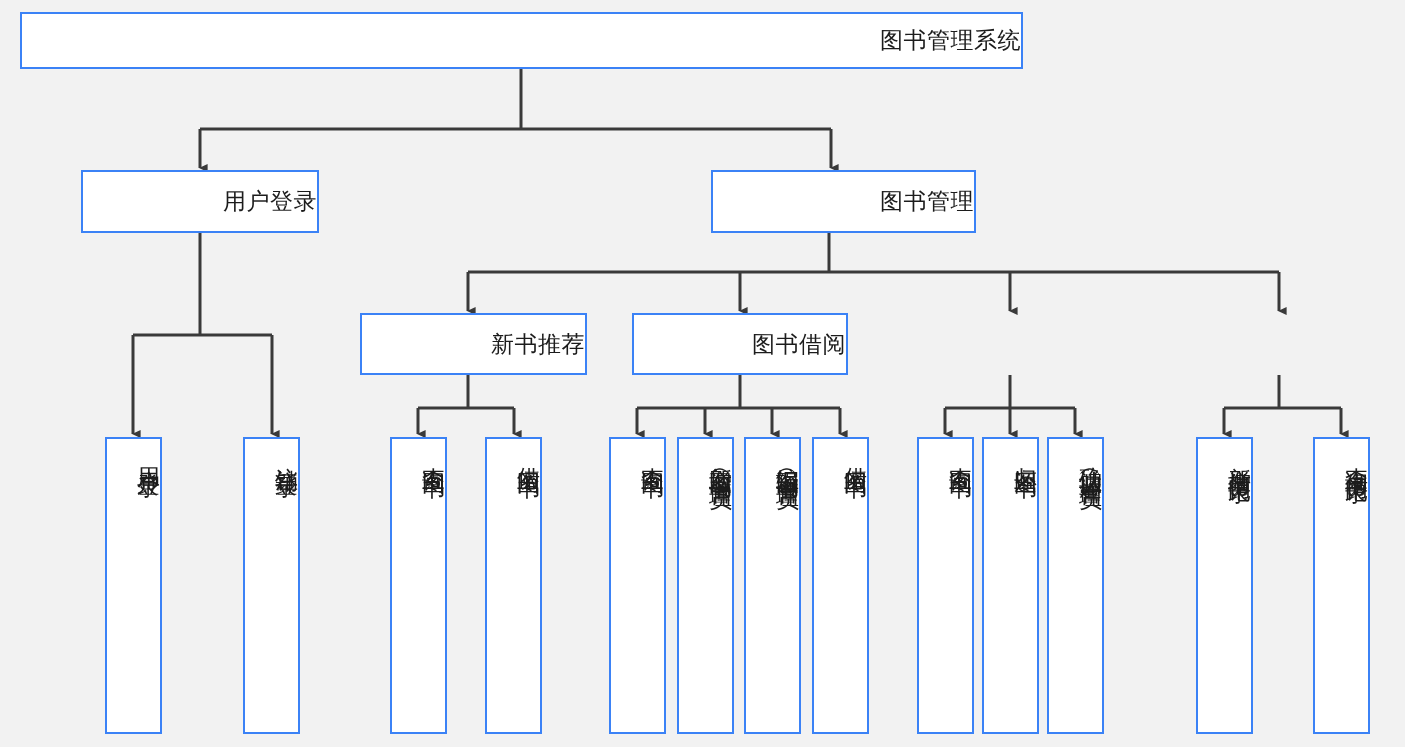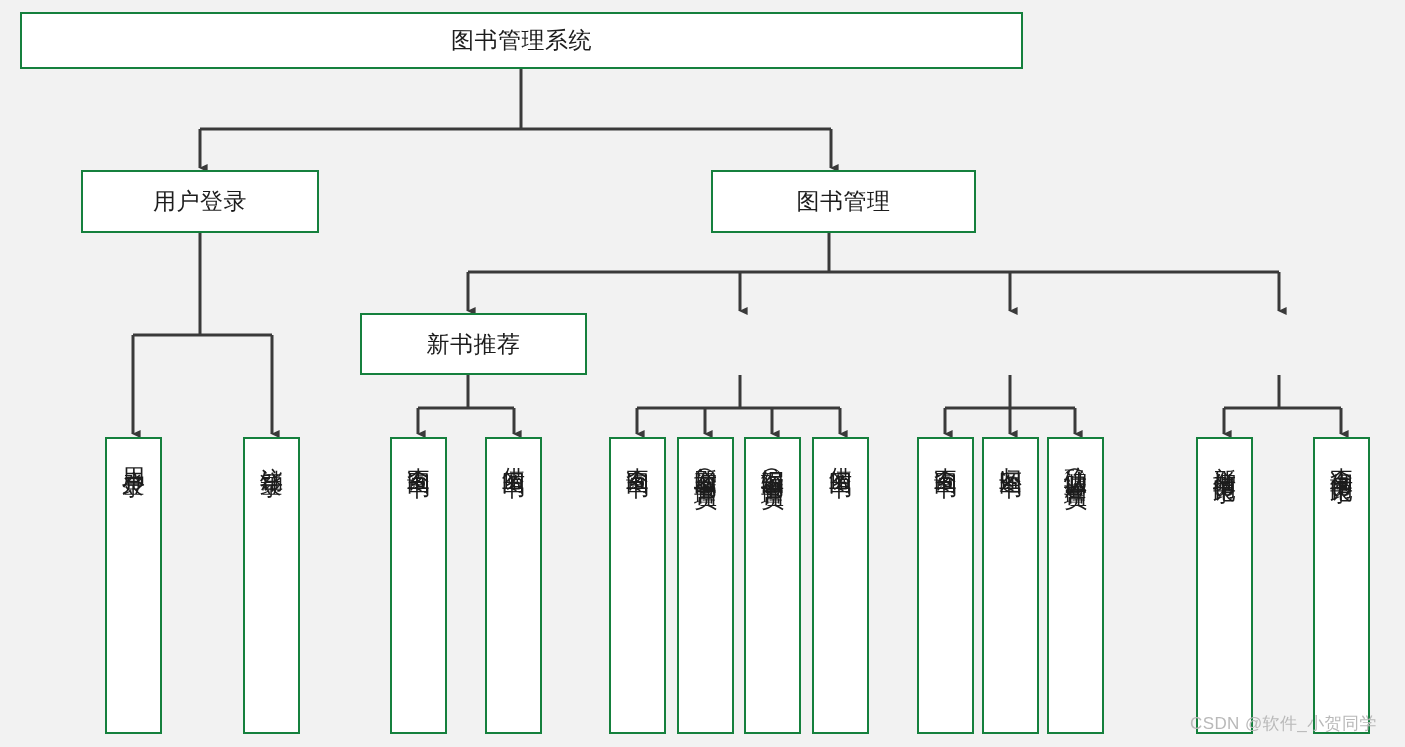--- a/index.html
+++ b/index.html
@@ -20,24 +20,24 @@
     left: 0;
     top: 0;
     width: 1405px;
     height: 747px;
     pointer-events: none;
   }
   .node {
     position: absolute;
     box-sizing: border-box;
     background: #ffffff;
-    border: 2px solid #15803d;
+    border: 2px solid #3b82f6;
     display: flex;
     align-items: center;
-    justify-content: center;
+    justify-content: flex-end;
     color: #1c1c1c;
   }
   .node .label {
     display: block;
     text-align: center;
     line-height: 1.25;
     letter-spacing: 0.5px;
   }
   .node.horizontal .label {
     writing-mode: horizontal-tb;
@@ -126,20 +126,23 @@
   <div class="node horizontal" style="left:81px; top:170px; width:238px; height:63px;">
     <span class="label">用户登录</span>
   </div>
   <div class="node horizontal" style="left:711px; top:170px; width:265px; height:63px;">
     <span class="label">图书管理</span>
   </div>
 
   <div class="node horizontal" style="left:360px; top:313px; width:227px; height:62px;">
     <span class="label">新书推荐</span>
   </div>
+  <div class="node horizontal" style="left:632px; top:313px; width:216px; height:62px;">
+    <span class="label">图书借阅</span>
+  </div>
 
   <div class="node vertical" style="left:105px; top:437px; width:57px; height:297px;">
     <span class="label">用户登录</span>
   </div>
   <div class="node vertical" style="left:243px; top:437px; width:57px; height:297px;">
     <span class="label">注销登录</span>
   </div>
 
   <div class="node vertical" style="left:390px; top:437px; width:57px; height:297px;">
     <span class="label">查询图书</span>
@@ -171,15 +174,14 @@
     <span class="label">确认归还（管理员）</span>
   </div>
 
   <div class="node vertical" style="left:1196px; top:437px; width:57px; height:297px;">
     <span class="label">新增借阅记录</span>
   </div>
   <div class="node vertical" style="left:1313px; top:437px; width:57px; height:297px;">
     <span class="label">查询借阅记录</span>
   </div>
 
-  <div class="watermark">CSDN @软件_小贺同学</div>
 
 </div>
 
 </body></html>

